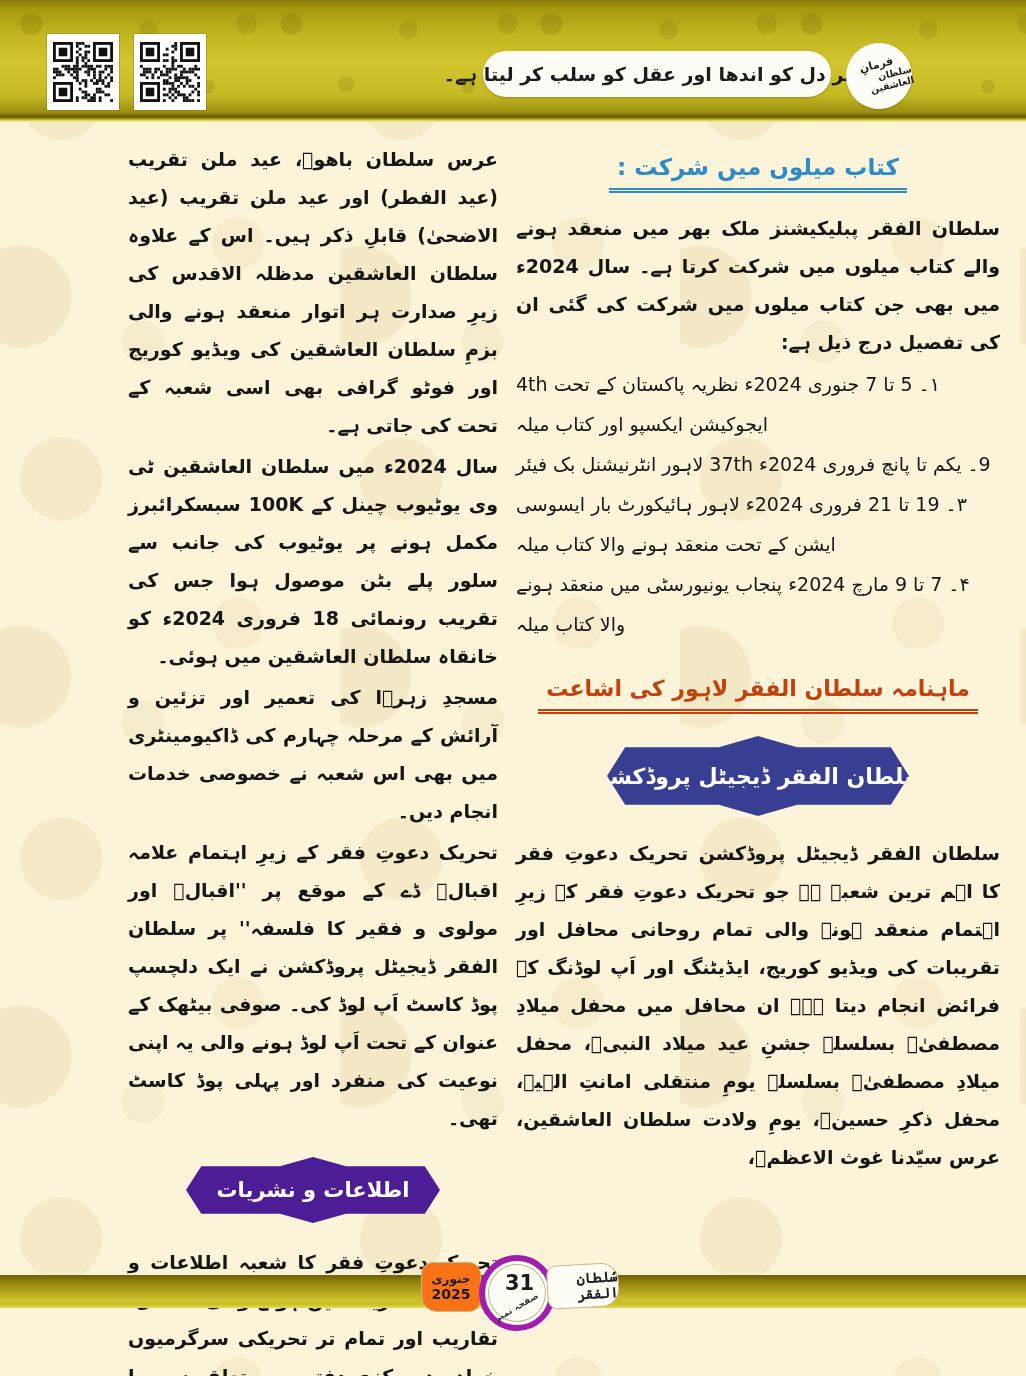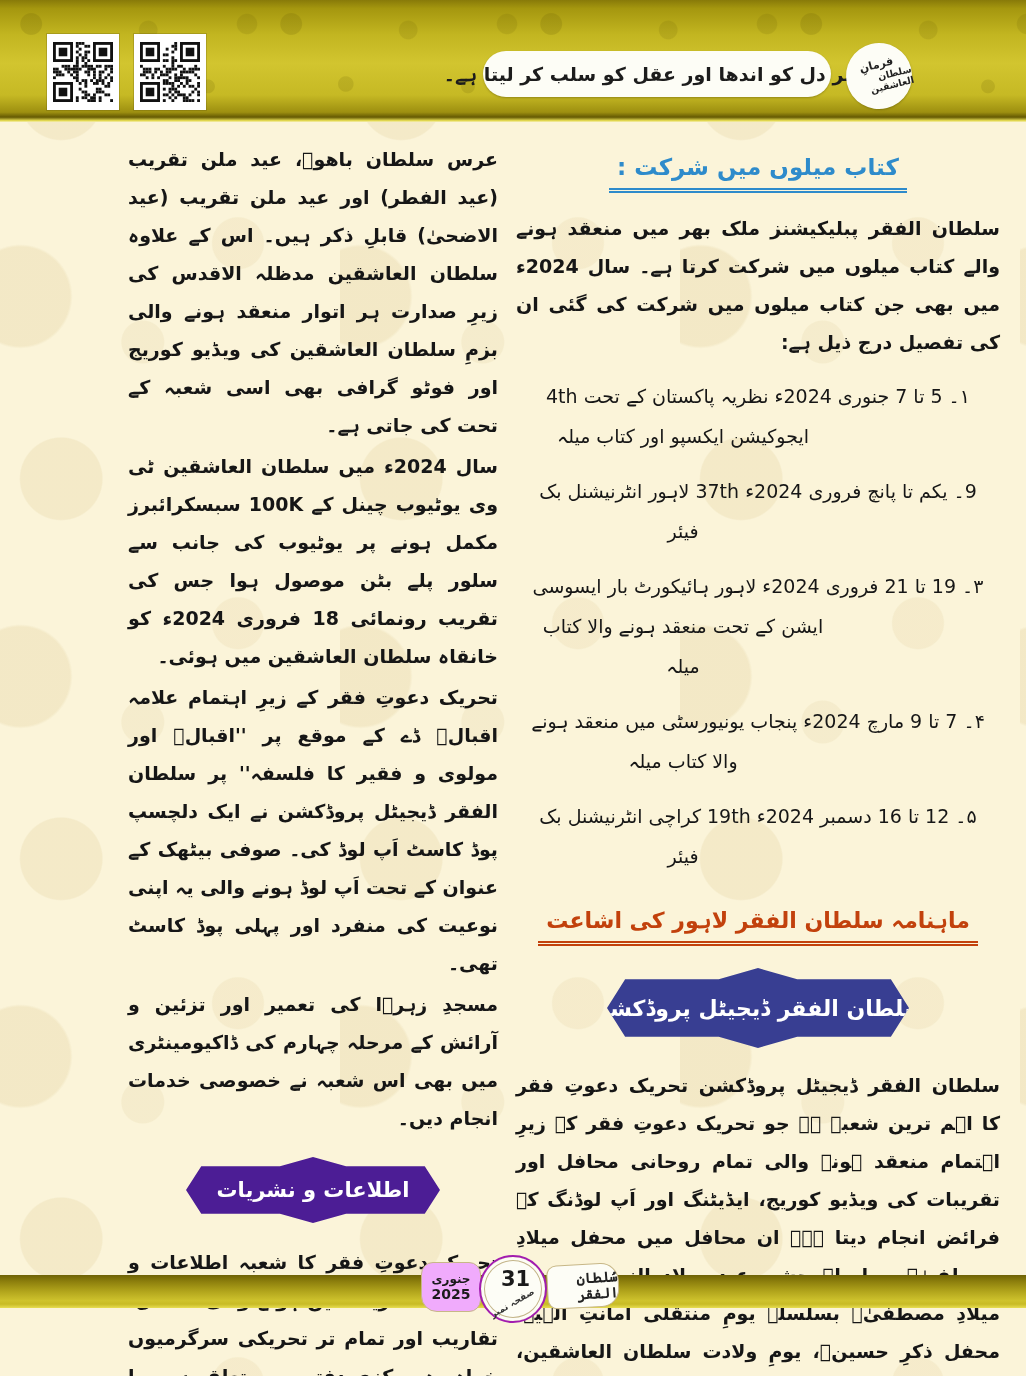--- a/index.html
+++ b/index.html
@@ -65,45 +65,45 @@
   .para{
     margin:0 0 3px 0;font-size:19px;line-height:38px;
     text-align:justify;text-align-last:right;font-weight:bold;
   }
   .heading{margin:12px 0 16px 0;text-align:center;font-size:23px;font-weight:700;}
   .heading span{display:inline-block;padding:0 8px 8px 8px;border-bottom:5px double currentColor;text-align:center;}
   .heading.blue{color:#2e8bcb;margin-top:16px;}
   .heading.magenta{color:#c2410c;margin-top:32px;font-size:22px;}
   .fair-list{margin:0 0 4px 0;}
   .fair-item{
-    margin:15px;font-size:19px;line-height:40px;text-align:center;
+    margin:0;font-size:19px;line-height:40px;text-align:left;
     padding-right:150px;text-indent:-150px;
   }
   .banner{
     margin:22px auto 18px auto;display:flex;align-items:center;justify-content:center;
     color:#fff;font-weight:700;white-space:nowrap;
     clip-path:polygon(0 50%,6% 14%,37% 14%,50% 0,63% 14%,94% 14%,100% 50%,94% 86%,63% 86%,50% 100%,37% 86%,6% 86%);
   }
   .blue-banner{width:302px;height:80px;background:#383e92;font-size:22px;}
   .red-banner{width:254px;height:66px;background:#4c1d95;font-size:21px;margin:20px auto 20px auto;}
   
   .footer-band{
     position:absolute;left:0;top:1275px;width:100%;height:33px;
     background:linear-gradient(180deg,#6e6206 0%,#8d7f0d 20%,#b2a51c 50%,#cfc32d 78%,#c8bb26 88%,#e7dd52 100%);
   }
   .month-tab{
-    position:absolute;left:421px;top:1262px;width:58px;height:48px;background:#f0abfc;
+    position:absolute;left:421px;top:1262px;width:58px;height:48px;background:#f97316;
     border:1px solid #c7b787;border-radius:12px 12px 12px 16px;
     display:flex;flex-direction:column;align-items:center;justify-content:center;line-height:15px;
   }
   .month-tab .m{font-size:12px;color:#1a1a1a;font-weight:700;}
   .month-tab .y{font-size:14px;color:#1a1a1a;font-weight:700;}
   .page-circle{
     position:absolute;left:479px;top:1255px;width:64px;height:64px;border-radius:50%;
-    background:#fdfdf6;border:2px solid #a21caf;
+    background:#fdfdf6;border:6px solid #a21caf;
     box-shadow:inset 0 0 0 3px #fdfdf6, inset 0 0 0 4px #c3b488;
   }
   .page-circle .pg{
     position:absolute;top:10px;left:20px;font-size:21px;font-weight:700;color:#1a1a1a;
   }
   .page-circle .pl{
     position:absolute;bottom:13px;left:7px;font-size:9px;font-weight:700;color:#333;
     transform:rotate(-30deg);white-space:nowrap;
   }
   .logo-tab{
@@ -390,36 +390,35 @@
     <div class="col col-right">
       <h2 class="heading blue">
         <span>کتاب میلوں میں شرکت :</span>
       </h2>
       <p class="para">سلطان الفقر پبلیکیشنز ملک بھر میں منعقد ہونے والے کتاب میلوں میں شرکت کرتا ہے۔ سال 2024ء میں بھی جن کتاب میلوں میں شرکت کی گئی ان کی تفصیل درج ذیل ہے:</p>
       <div class="fair-list">
         <p class="fair-item">۱۔ 5 تا 7 جنوری 2024ء نظریہ پاکستان کے تحت 4th ایجوکیشن ایکسپو اور کتاب میلہ</p>
         <p class="fair-item">9۔ یکم تا پانچ فروری 2024ء 37th لاہور انٹرنیشنل بک فیئر</p>
         <p class="fair-item">۳۔ 19 تا 21 فروری 2024ء لاہور ہائیکورٹ بار ایسوسی ایشن کے تحت منعقد ہونے والا کتاب میلہ</p>
         <p class="fair-item">۴۔ 7 تا 9 مارچ 2024ء پنجاب یونیورسٹی میں منعقد ہونے والا کتاب میلہ</p>
-        <p class="fair-item">۵۔ 12 تا 16 دسمبر 2024ء 19th کراچی انٹرنیشنل بک فیئر</p>
       </div>
       <h2 class="heading magenta">
         <span>ماہنامہ سلطان الفقر لاہور کی اشاعت</span>
       </h2>
       <div class="banner blue-banner">
         <span>سلطان الفقر ڈیجیٹل پروڈکشن</span>
       </div>
       <p class="para">سلطان الفقر ڈیجیٹل پروڈکشن تحریک دعوتِ فقر کا اہم ترین شعبہ ہے جو تحریک دعوتِ فقر کے زیرِ اہتمام منعقد ہونے والی تمام روحانی محافل اور تقریبات کی ویڈیو کوریج، ایڈیٹنگ اور اَپ لوڈنگ کے فرائض انجام دیتا ہے۔ ان محافل میں محفل میلادِ مصطفیٰؐ بسلسلہ جشنِ عید میلاد النبیؐ، محفل میلادِ مصطفیٰؐ بسلسلہ یومِ منتقلی امانتِ الہیہ، محفل ذکرِ حسینؓ، یومِ ولادت سلطان العاشقین، عرس سیّدنا غوث الاعظمؓ،</p>
     </div>
 
     <div class="col col-left">
       <p class="para">عرس سلطان باھوؒ، عید ملن تقریب (عید الفطر) اور عید ملن تقریب (عید الاضحیٰ) قابلِ ذکر ہیں۔ اس کے علاوہ سلطان العاشقین مدظلہ الاقدس کی زیرِ صدارت ہر اتوار منعقد ہونے والی بزمِ سلطان العاشقین کی ویڈیو کوریج اور فوٹو گرافی بھی اسی شعبہ کے تحت کی جاتی ہے۔</p>
       <p class="para">سال 2024ء میں سلطان العاشقین ٹی وی یوٹیوب چینل کے 100K سبسکرائبرز مکمل ہونے پر یوٹیوب کی جانب سے سلور پلے بٹن موصول ہوا جس کی تقریب رونمائی 18 فروری 2024ء کو خانقاہ سلطان العاشقین میں ہوئی۔</p>
+      <p class="para">مسجدِ زہرؑا کی تعمیر اور تزئین و آرائش کے مرحلہ چہارم کی ڈاکیومینٹری میں بھی اس شعبہ نے خصوصی خدمات انجام دیں۔</p>
       <p class="para">تحریک دعوتِ فقر کے زیرِ اہتمام علامہ اقبالؒ ڈے کے موقع پر ''اقبالؒ اور مولوی و فقیر کا فلسفہ'' پر سلطان الفقر ڈیجیٹل پروڈکشن نے ایک دلچسپ پوڈ کاسٹ اَپ لوڈ کی۔ صوفی بیٹھک کے عنوان کے تحت اَپ لوڈ ہونے والی یہ اپنی نوعیت کی منفرد اور پہلی پوڈ کاسٹ تھی۔</p>
-      <p class="para">مسجدِ زہرؑا کی تعمیر اور تزئین و آرائش کے مرحلہ چہارم کی ڈاکیومینٹری میں بھی اس شعبہ نے خصوصی خدمات انجام دیں۔</p>
       <div class="banner red-banner">
         <span>اطلاعات و نشریات</span>
       </div>
       <p class="para">تحریک دعوتِ فقر کا شعبہ اطلاعات و نشریات، تحریک میں ہونے والی محافل، تقاریب اور تمام تر تحریکی سرگرمیوں خواہ وہ مرکزی دفتر سے متعلقہ ہوں یا علاقائی دفاتر کی ہوں، ان کی کوریج کے لیے سلطان الفقر ڈیجیٹل پروڈکشنز کے تعاون سے بروقت اور مستند معلومات عوام الناس تک پہنچاتا ہے۔ سال 2024ء میں اس شعبہ نے تحریکی امور کی نشر و اشاعت کے لیے تحریک دعوتِ فقر کے آفیشل سوشل میڈیا فورمز کے علاوہ مقامی اخبارات اور خبر رساں ایجنسیوں کی خدمات بھی حاصل کیں۔</p>
 
     </div>
 
   </div>
 
   <div class="footer-band"></div>

